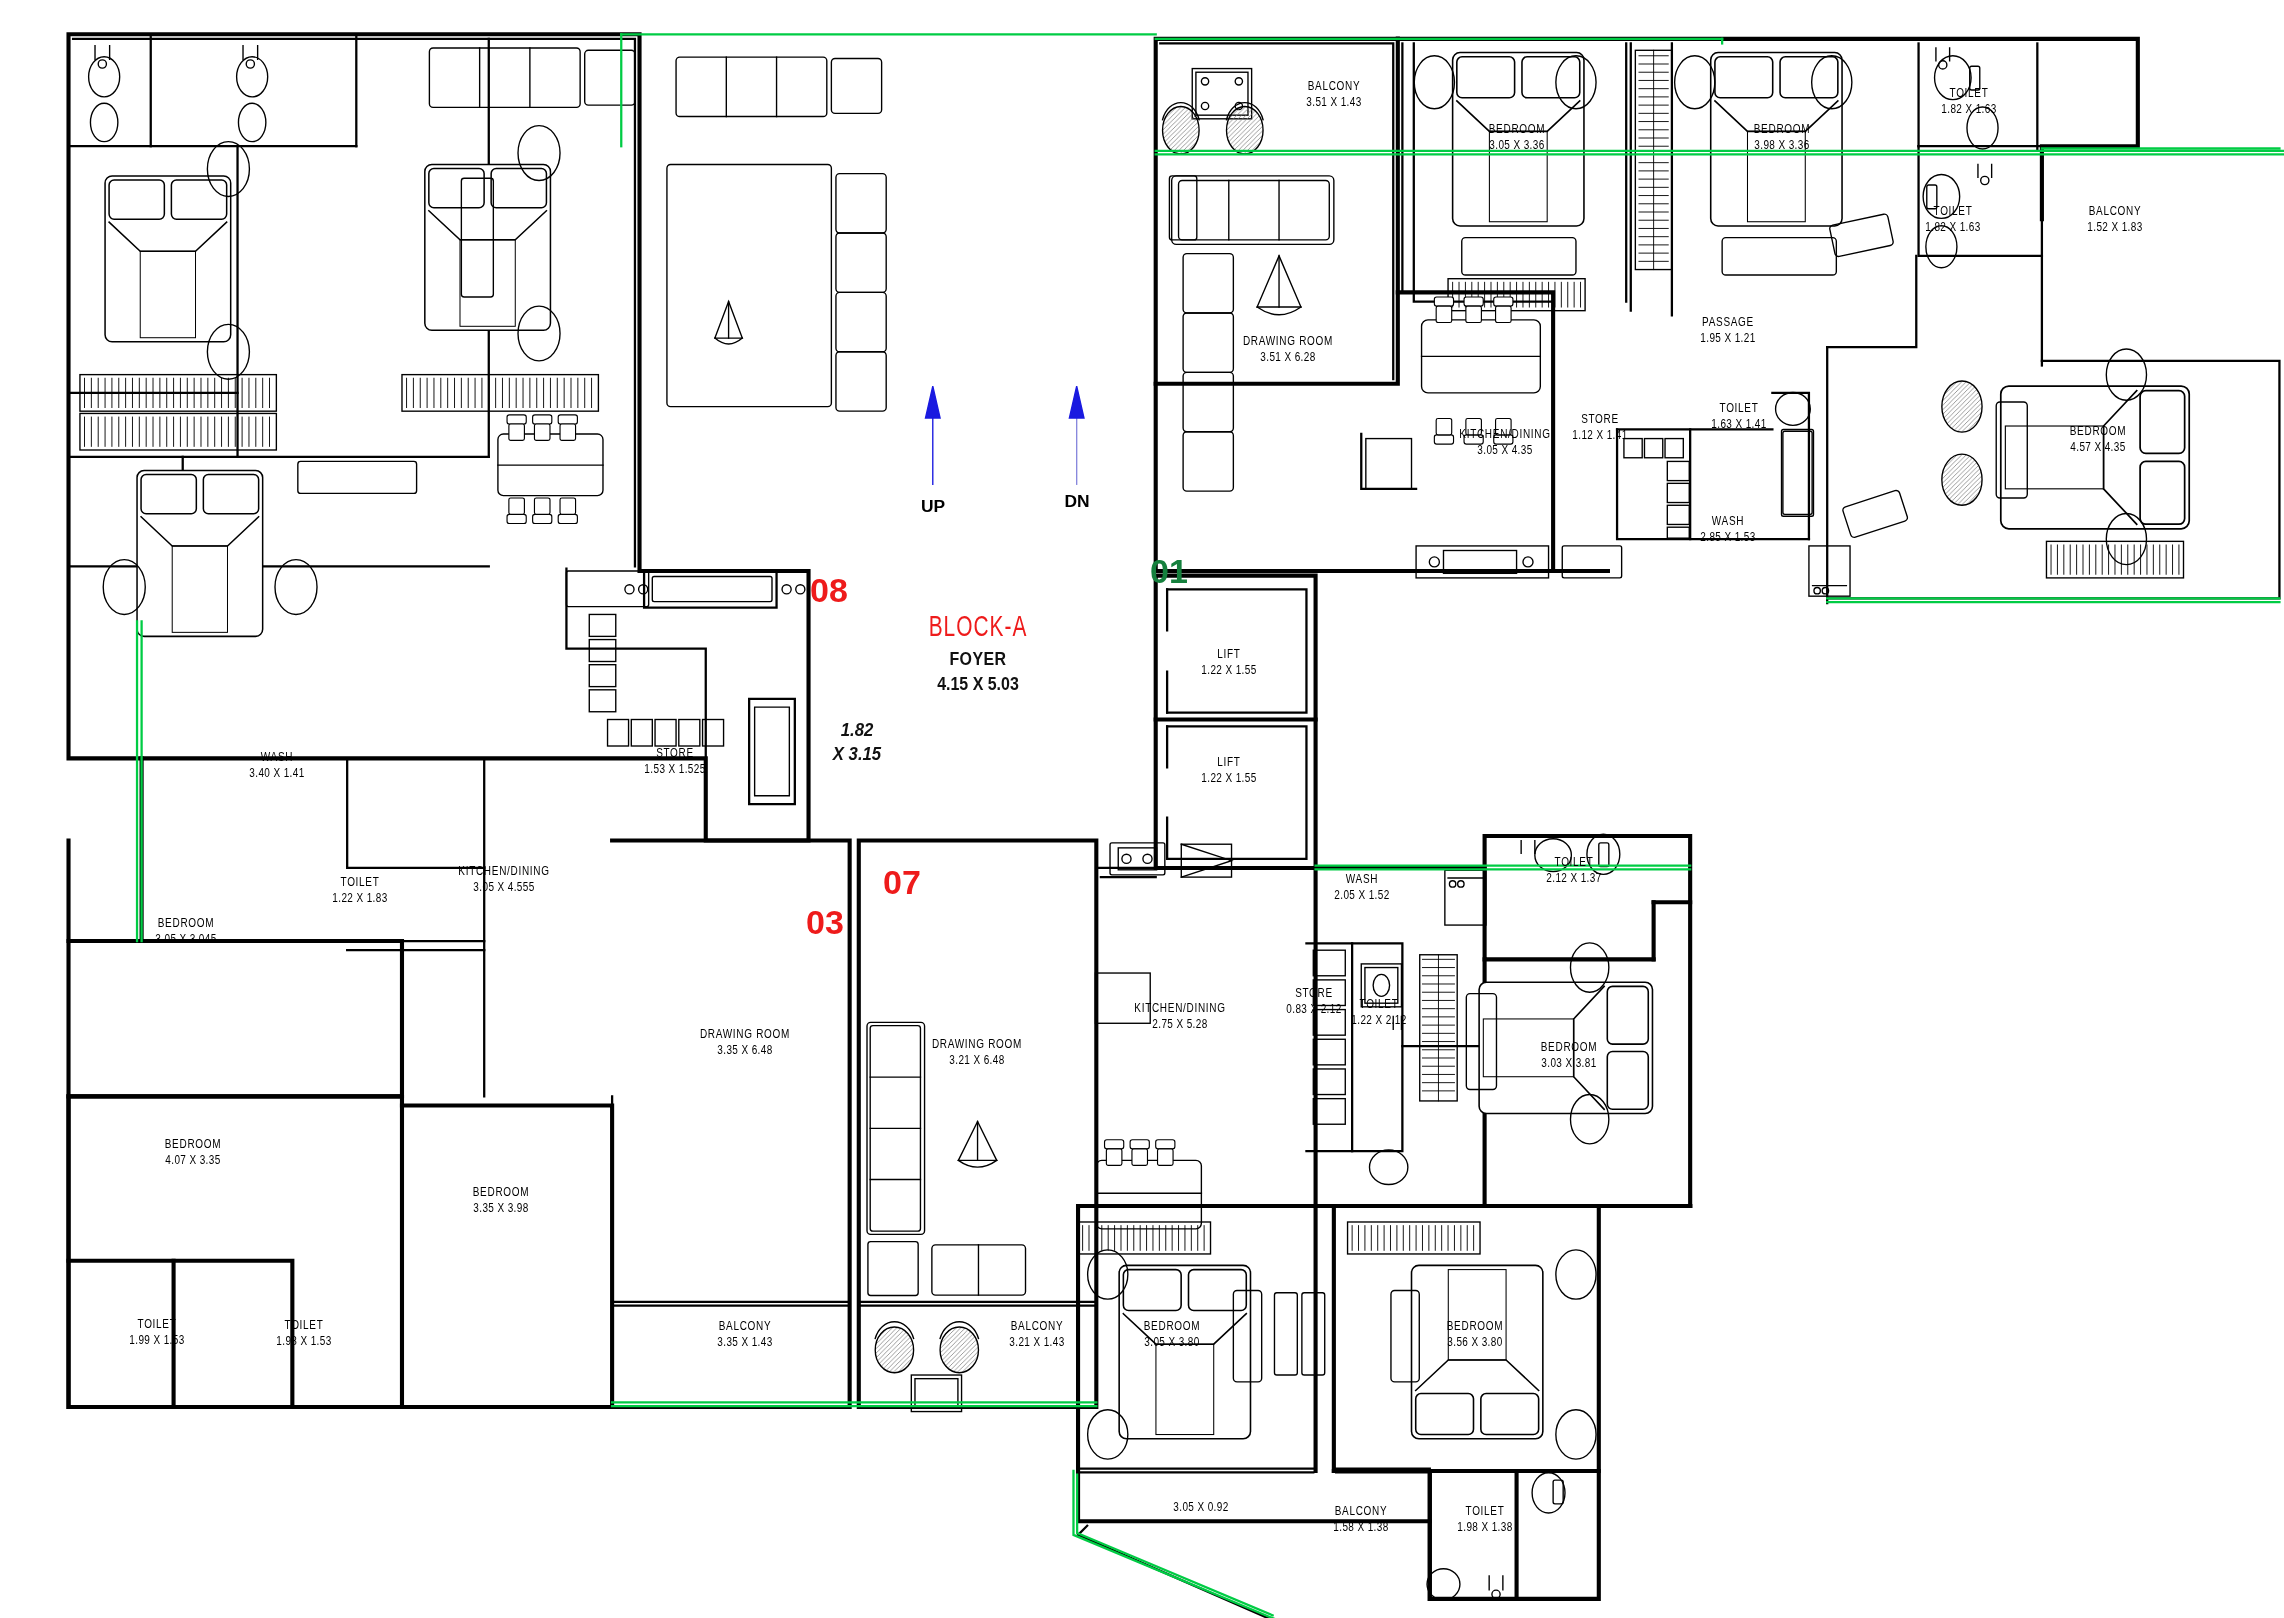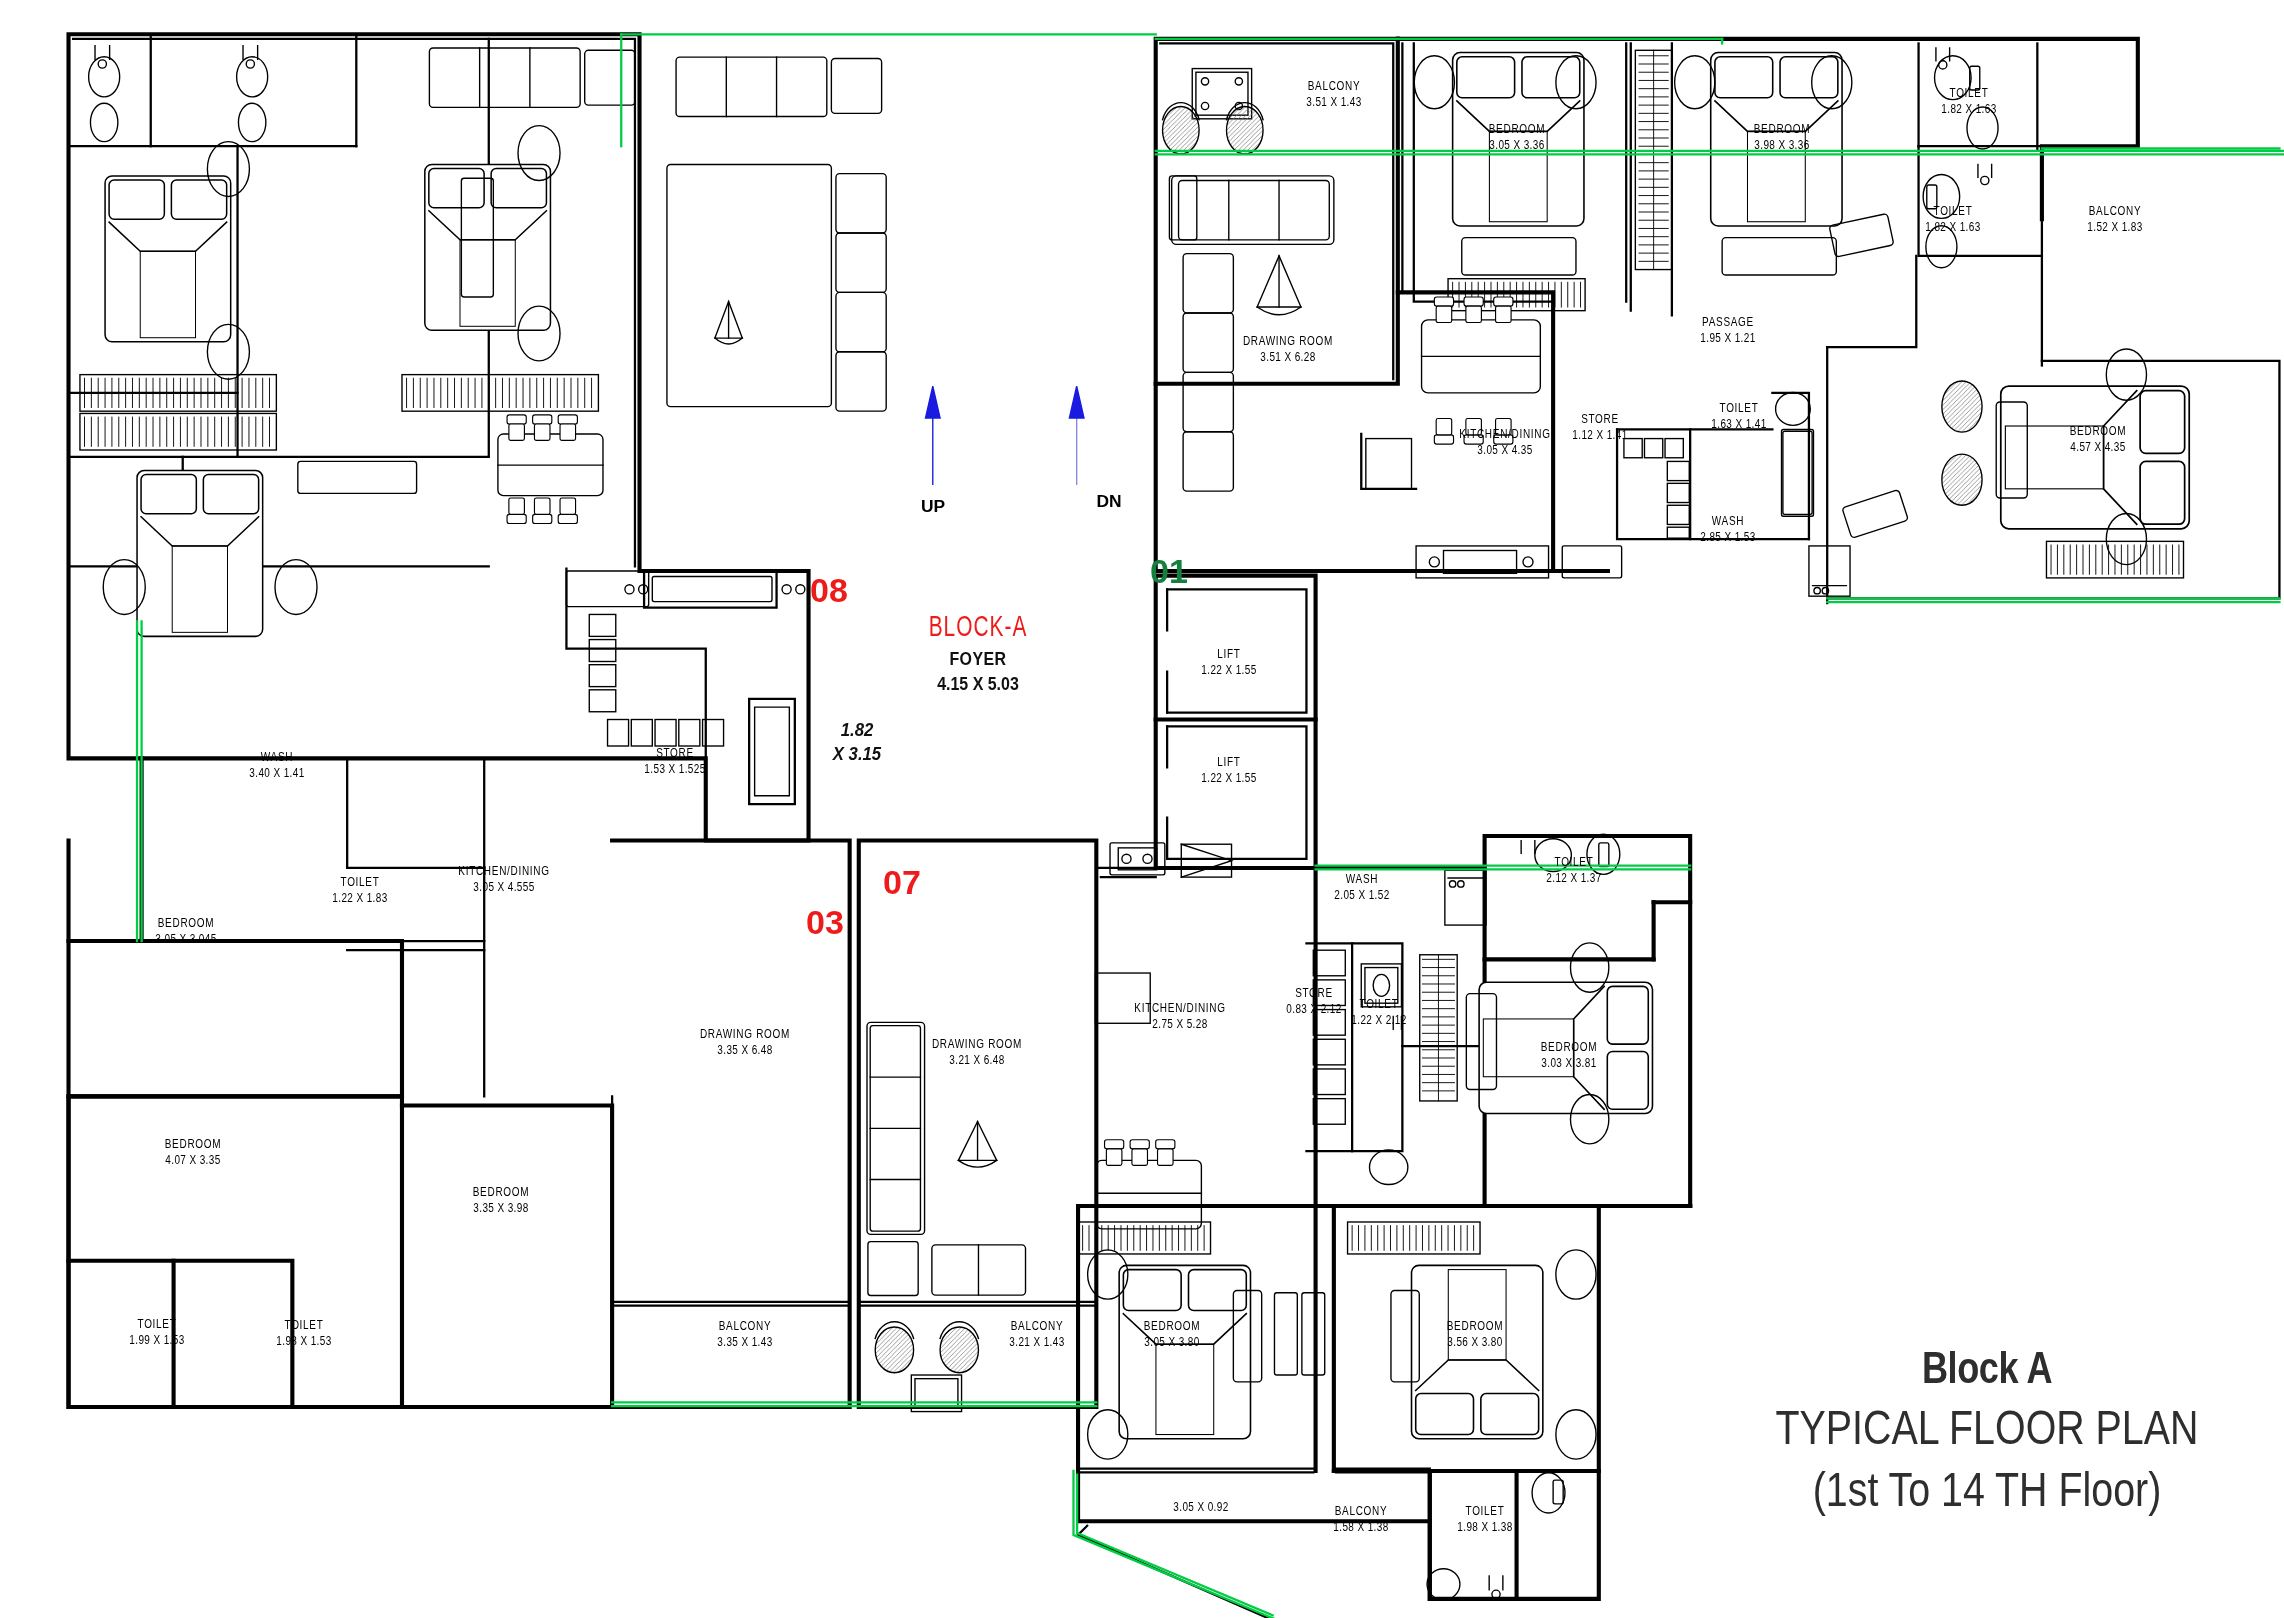--- a/index.html
+++ b/index.html
@@ -888,22 +888,17 @@
       </div>
     </div>
 
   <div class="center-block" style="left:978px; top:653px;">
     <span class="block-a">BLOCK-A</span>
     <span class="foyer-nm">FOYER</span>
     <span class="foyer-dm">4.15 X 5.03</span>
   </div>
 
   <div class="updn" style="left:933px; top:496px;">UP</div>
-  <div class="updn" style="left:1109px; top:491px;">DN</div>
-
-  <div id="title-block" style="left:1699px; top:1343px; width:576px;">
-    <span class="t1">Block A</span>
-    <span class="t2">TYPICAL FLOOR PLAN</span>
-    <span class="t3">(1st To 14 TH Floor)</span>
-  </div>
+  <div class="updn" style="left:1077px; top:491px;">DN</div>
+
 
 </div>
 
 
 </body></html>

